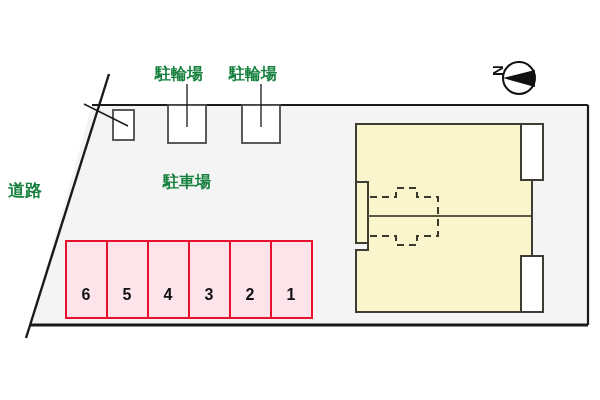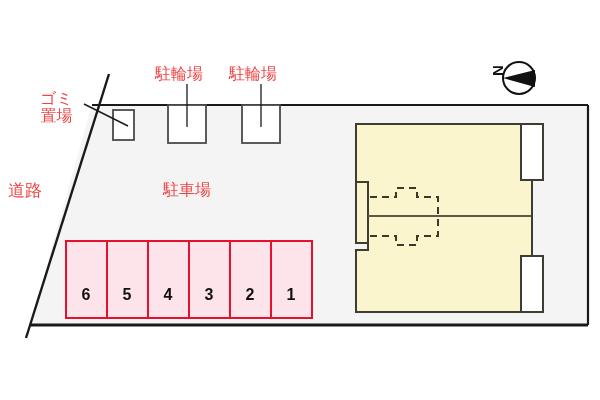--- a/index.html
+++ b/index.html
@@ -19,22 +19,22 @@
   }
   #plan-svg {
     position: absolute;
     left: 0;
     top: 0;
     width: 600px;
     height: 400px;
   }
   .label {
     position: absolute;
-    color: #ef4444;
-    font-weight: 400;
+    color: #15803d;
+    font-weight: 700;
     line-height: 1.08;
     white-space: pre;
     letter-spacing: 0px;
   }
   #label-road {
     left: 8px;
     top: 182px;
     font-size: 17px;
   }
   #label-gomi {
@@ -48,21 +48,21 @@
     top: 65px;
     font-size: 16px;
   }
   #label-bike-2 {
     left: 229px;
     top: 65px;
     font-size: 16px;
   }
   #label-parking {
     left: 163px;
-    top: 181px;
+    top: 173px;
     font-size: 16px;
   }
   #compass-letter {
     position: absolute;
     left: 492px;
     top: 62px;
     font-size: 15px;
     font-weight: 700;
     color: #111111;
     transform: rotate(-90deg);
@@ -168,21 +168,20 @@
     <g>
       <circle cx="519" cy="78" r="16" fill="#ffffff" stroke="#111111" stroke-width="2"></circle>
       <polygon points="503,78 535,70 535,87" fill="#111111" stroke="none"></polygon>
     </g>
 
   </svg>
 
 
   <div class="label" id="label-road">道路</div>
 
-  <div class="label" id="label-gomi"><span>ゴミ</span><br><span>置場</span></div>
 
   <div class="label" id="label-bike-1">駐輪場</div>
 
   <div class="label" id="label-bike-2">駐輪場</div>
 
   <div class="label" id="label-parking">駐車場</div>
 
   <div id="compass-letter">N</div>
 
   <div class="stall-num" style="left:66px;  top:286px;">6</div>

